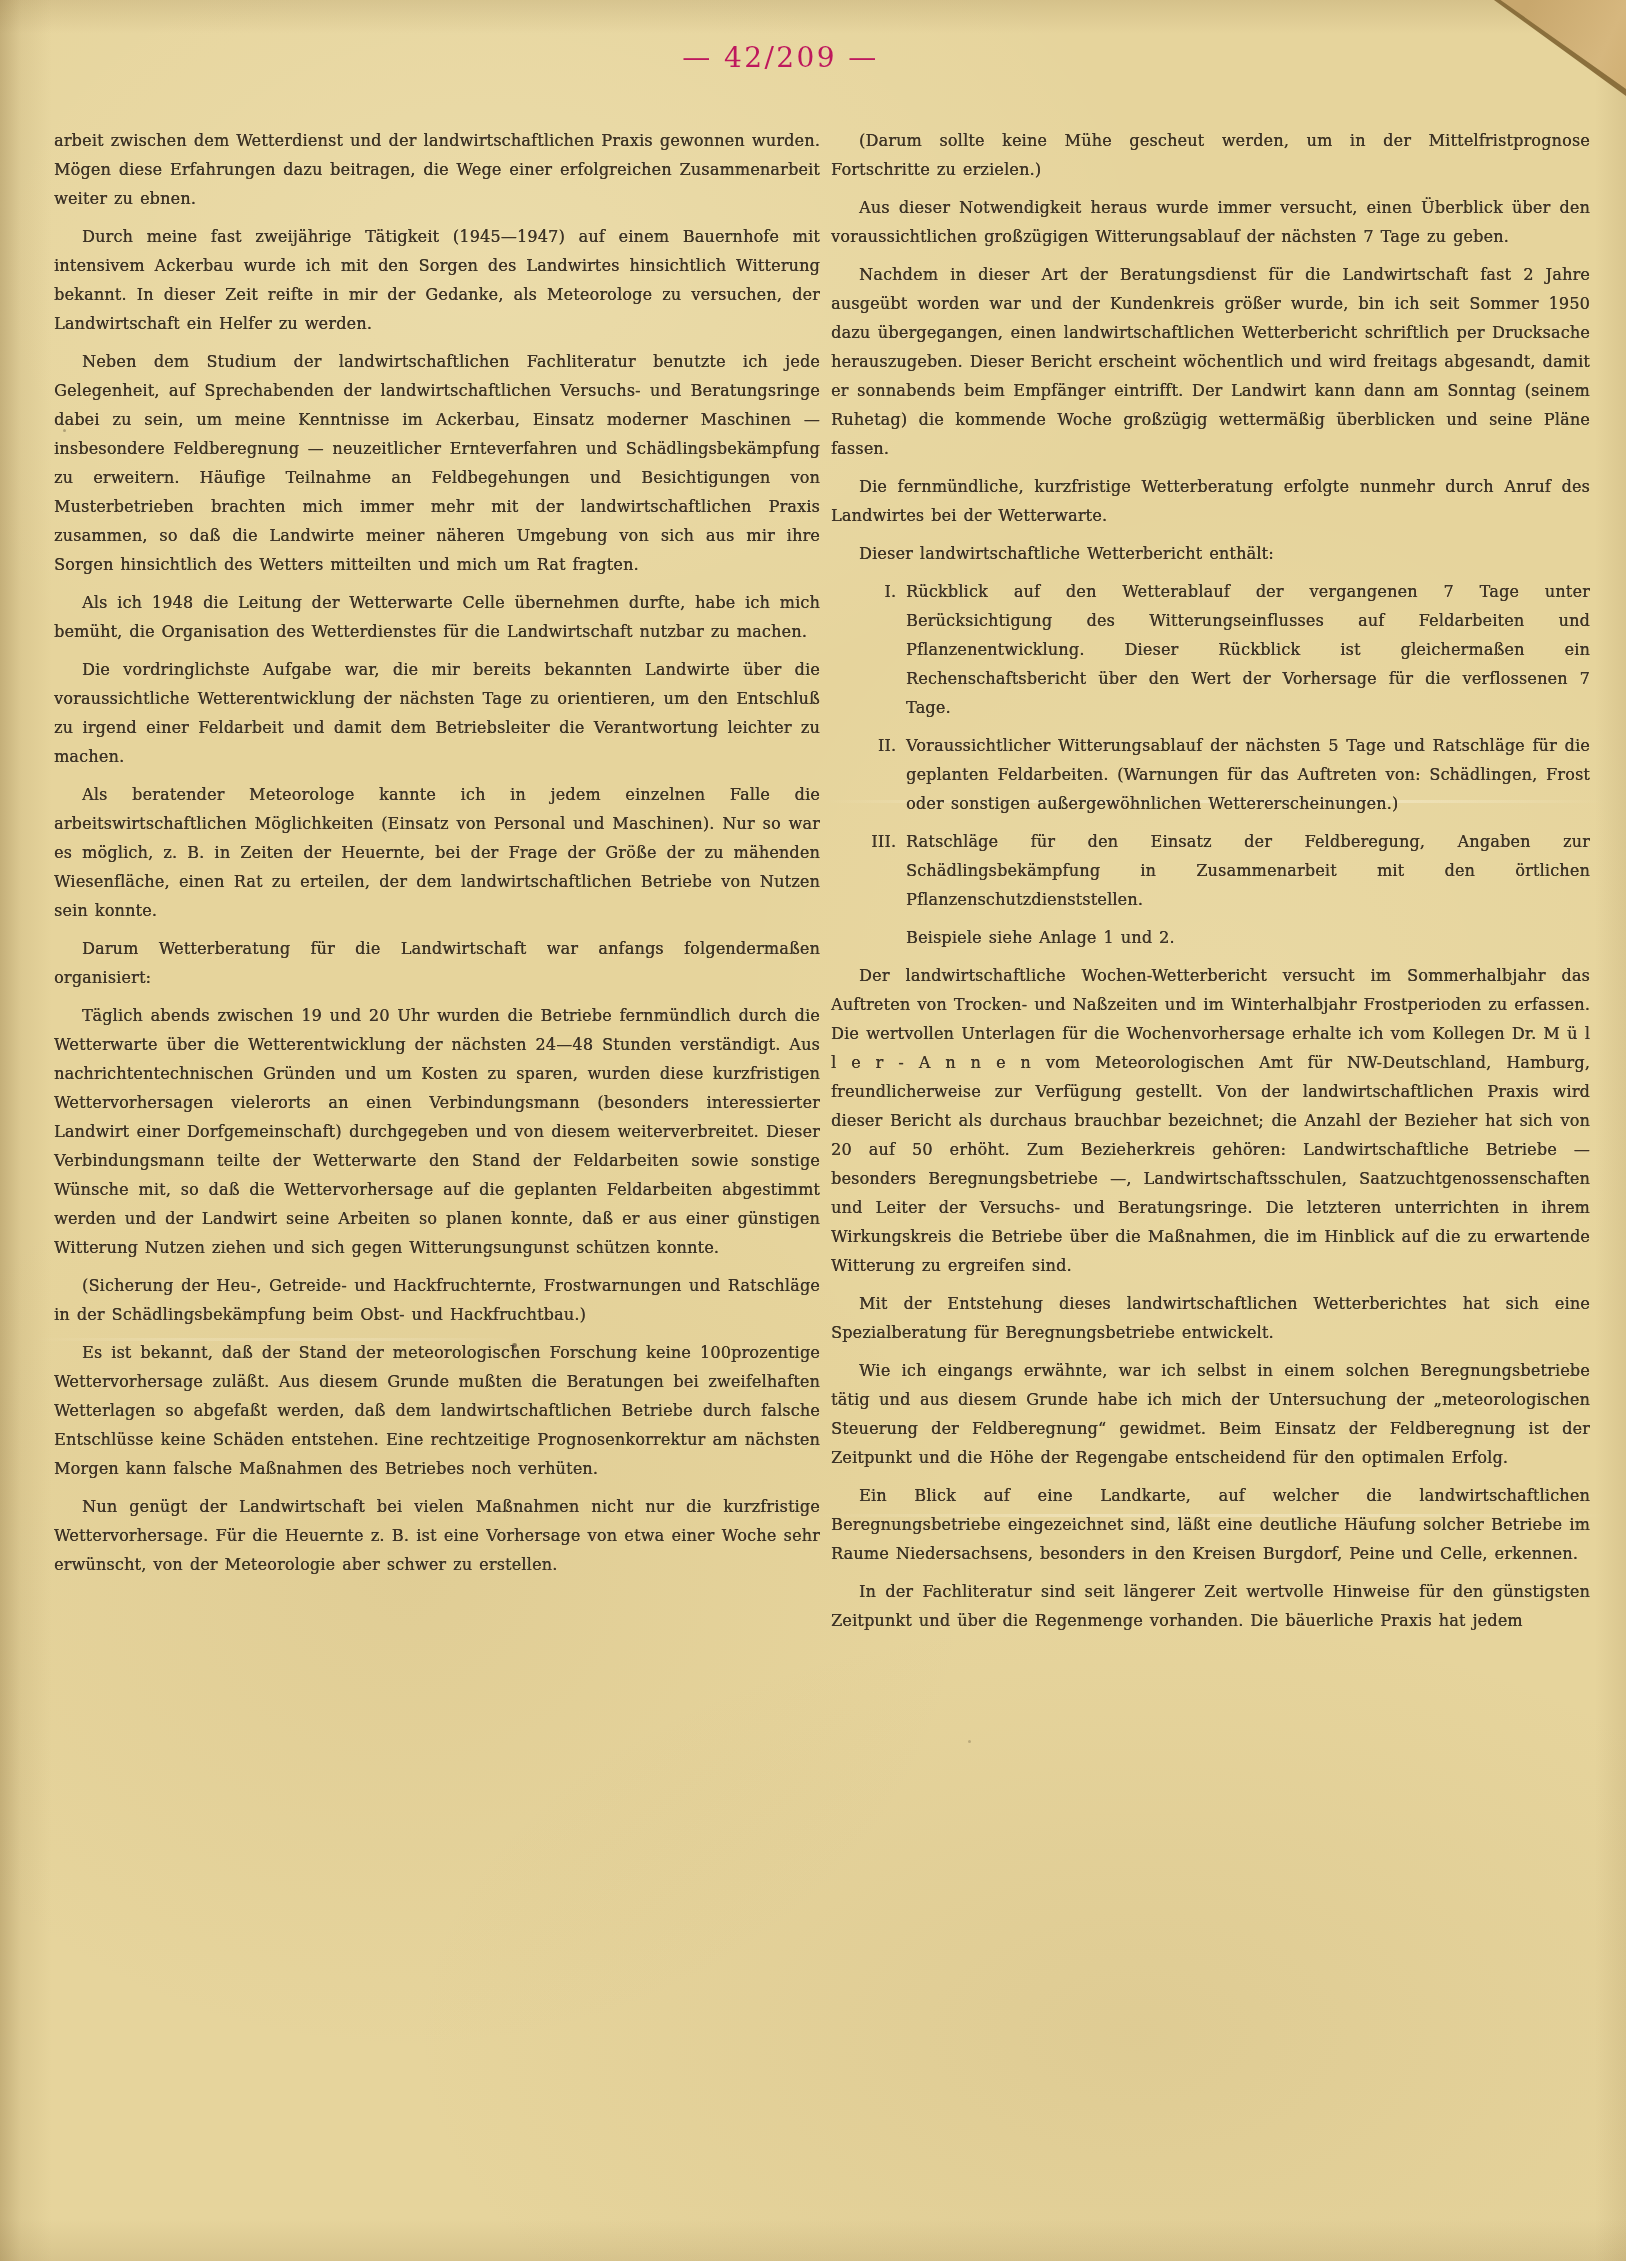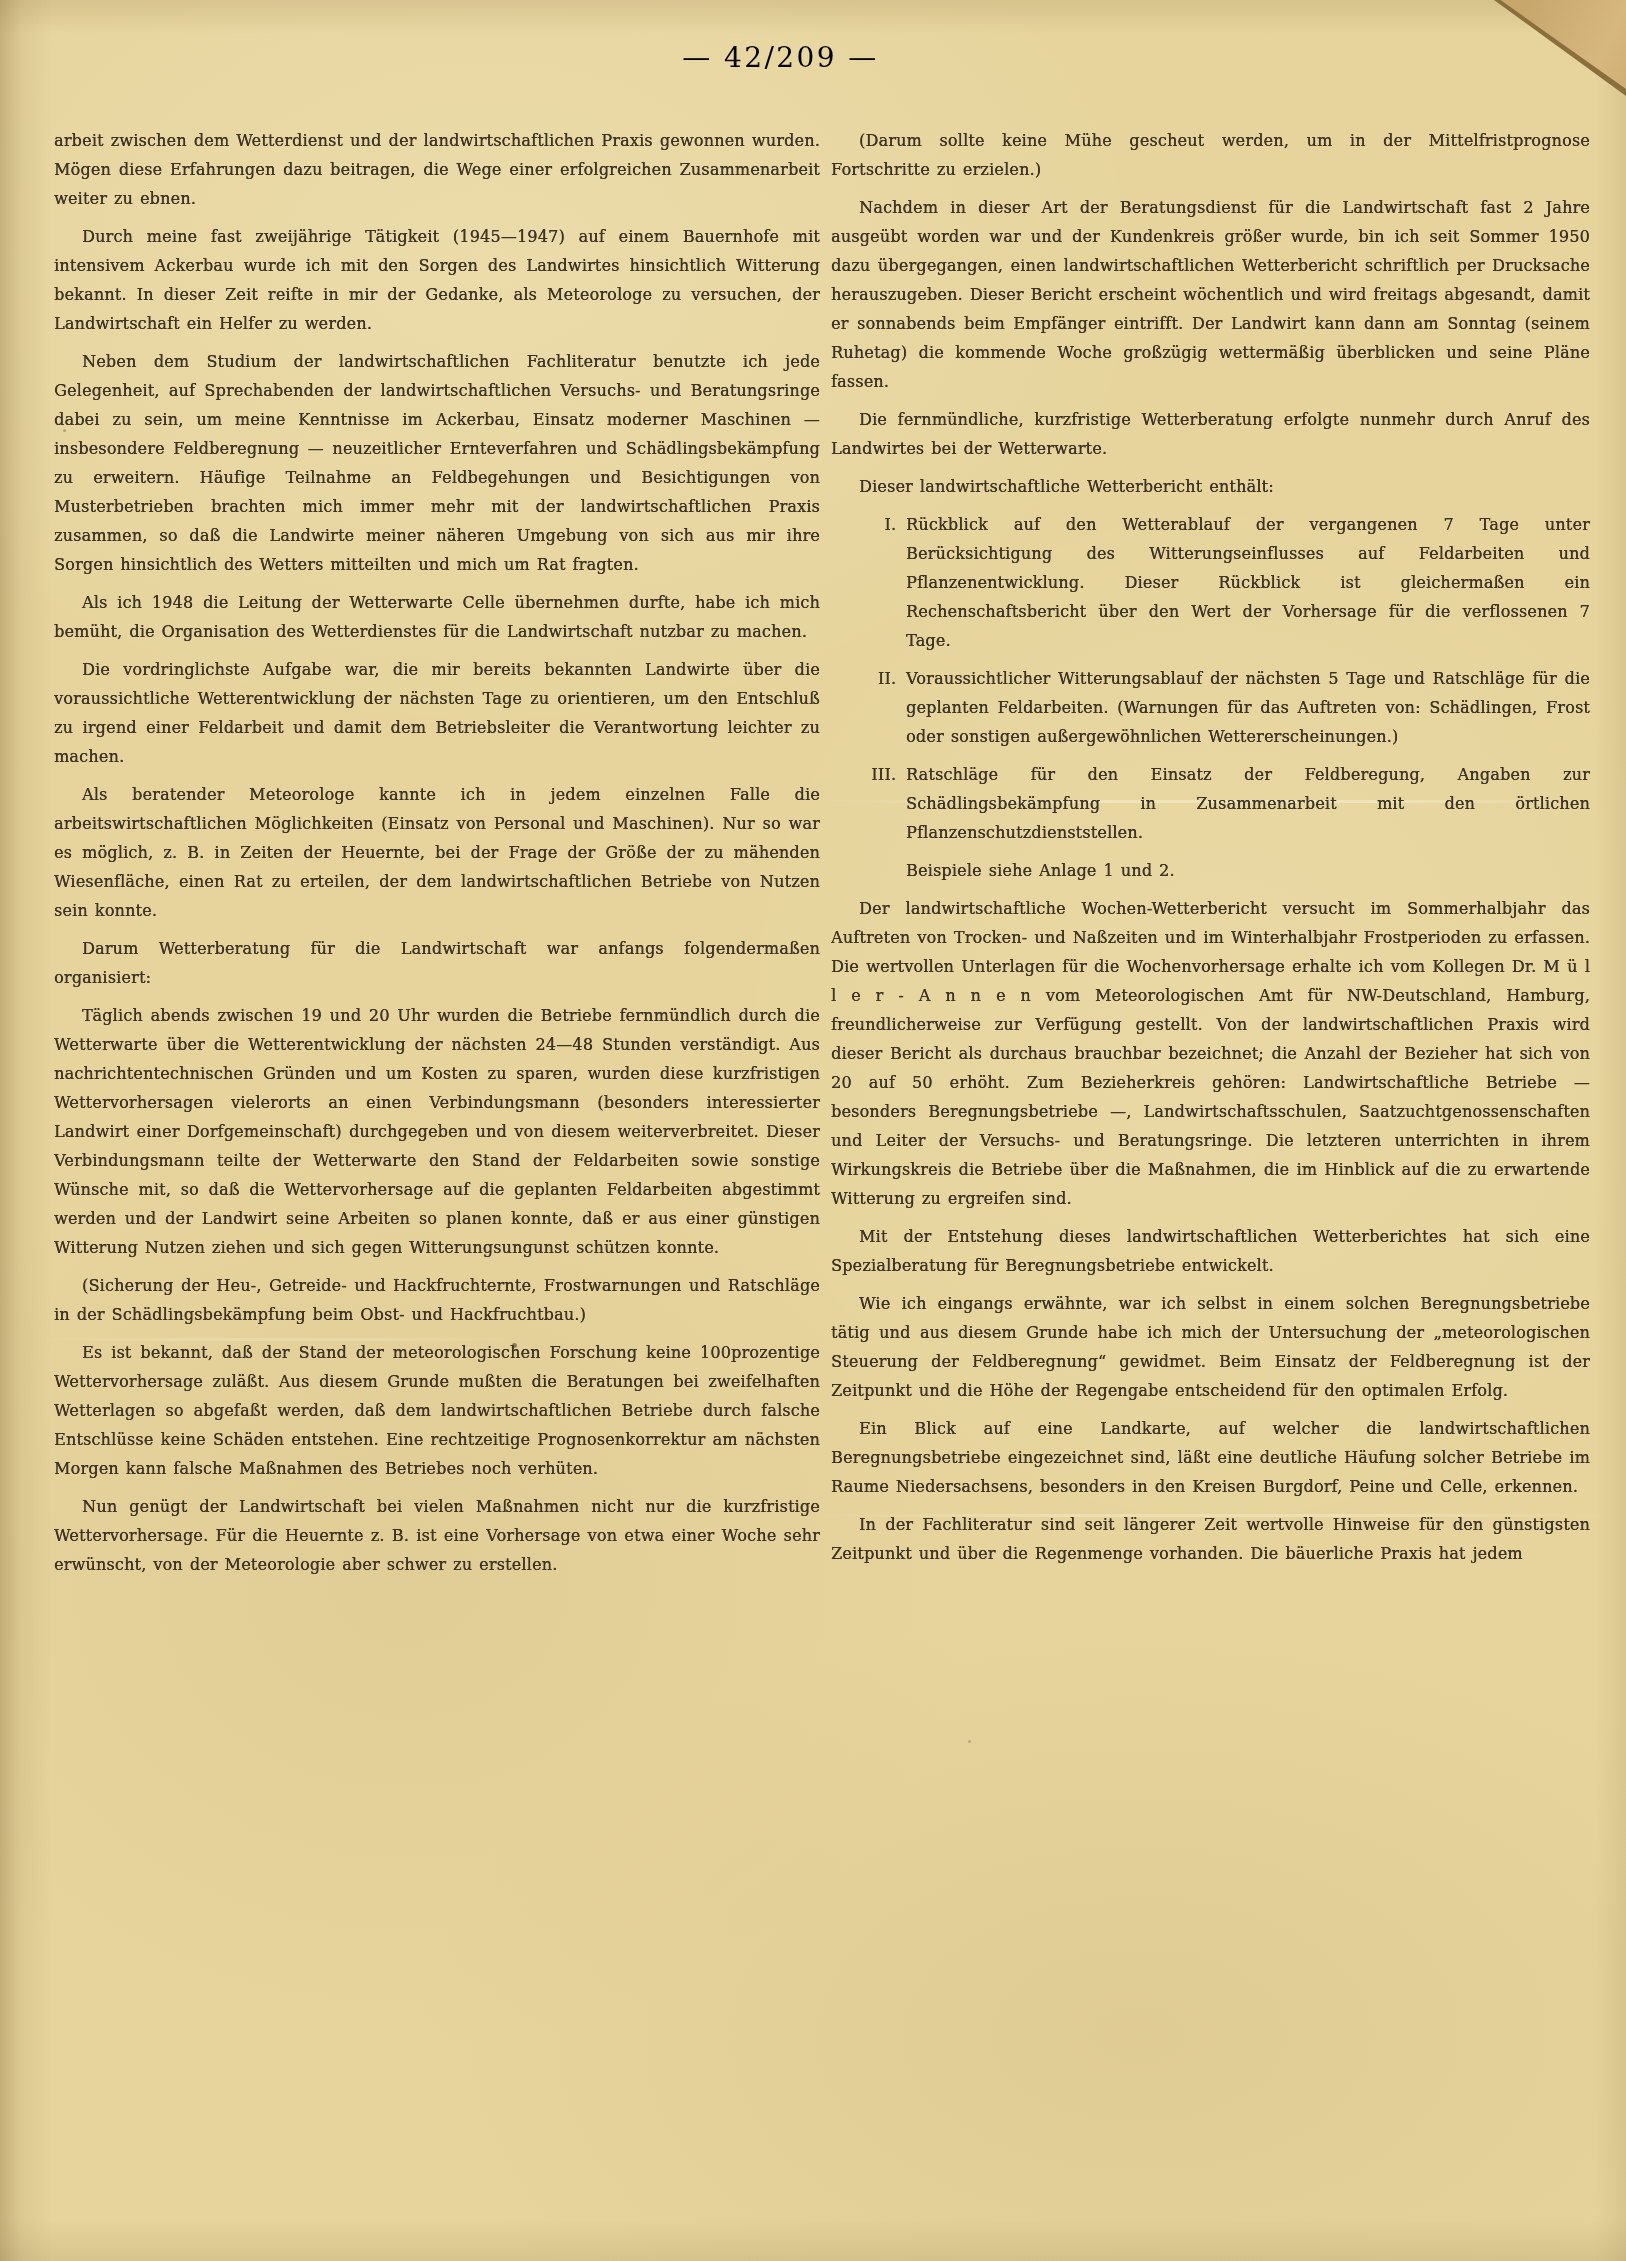--- a/index.html
+++ b/index.html
@@ -56,21 +56,21 @@
     background:var(--fold-edge,#8a6f3c);
   }
   .fold .face{
     position:absolute;inset:0;
     clip-path:polygon(6.5px 0px,132px 0px,132px 89px);
     background:linear-gradient(115deg, var(--fold,#c8a76d) 20%, #d6b77e 75%, #cfae72 100%);
   }
   .header{
     position:absolute;top:41px;left:0;width:1561px;
     text-align:center;font-size:28px;letter-spacing:2.4px;
-    color:#000000;
+    color:#be185d;
   }
   .col{
     position:absolute;top:126px;
     font-size:16px;line-height:29px;
     letter-spacing:0.2px;word-spacing:1.6px;
     text-align:justify;
     hyphens:auto;-webkit-hyphens:auto;
   }
   .col-left{left:54px;width:766px;}
   .col-right{left:831px;width:759px;}
@@ -114,20 +114,21 @@
     <p class="para indent">Als beratender Meteorologe kannte ich in jedem einzelnen Falle die arbeitswirtschaftlichen Möglichkeiten (Einsatz von Personal und Maschinen). Nur so war es möglich, z. B. in Zeiten der Heuernte, bei der Frage der Größe der zu mähenden Wiesenfläche, einen Rat zu erteilen, der dem landwirtschaftlichen Betriebe von Nutzen sein konnte.</p>
     <p class="para indent">Darum Wetterberatung für die Landwirtschaft war anfangs folgendermaßen organisiert:</p>
     <p class="para indent">Täglich abends zwischen 19 und 20 Uhr wurden die Betriebe fernmündlich durch die Wetterwarte über die Wetterentwicklung der nächsten 24—48 Stunden verständigt. Aus nachrichtentechnischen Gründen und um Kosten zu sparen, wurden diese kurzfristigen Wettervorhersagen vielerorts an einen Verbindungsmann (besonders interessierter Landwirt einer Dorfgemeinschaft) durchgegeben und von diesem weiterverbreitet. Dieser Verbindungsmann teilte der Wetterwarte den Stand der Feldarbeiten sowie sonstige Wünsche mit, so daß die Wettervorhersage auf die geplanten Feldarbeiten abgestimmt werden und der Landwirt seine Arbeiten so planen konnte, daß er aus einer günstigen Witterung Nutzen ziehen und sich gegen Witterungsungunst schützen konnte.</p>
     <p class="para indent">(Sicherung der Heu-, Getreide- und Hackfruchternte, Frostwarnungen und Ratschläge in der Schädlingsbekämpfung beim Obst- und Hackfruchtbau.)</p>
     <p class="para indent">Es ist bekannt, daß der Stand der meteorologischen Forschung keine 100prozentige Wettervorhersage zuläßt. Aus diesem Grunde mußten die Beratungen bei zweifelhaften Wetterlagen so abgefaßt werden, daß dem landwirtschaftlichen Betriebe durch falsche Entschlüsse keine Schäden entstehen. Eine rechtzeitige Prognosenkorrektur am nächsten Morgen kann falsche Maßnahmen des Betriebes noch verhüten.</p>
     <p class="para indent">Nun genügt der Landwirtschaft bei vielen Maßnahmen nicht nur die kurzfristige Wettervorhersage. Für die Heuernte z. B. ist eine Vorhersage von etwa einer Woche sehr erwünscht, von der Meteorologie aber schwer zu erstellen.</p>
   </div>
 
   <div class="col col-right">
     <p class="para indent">(Darum sollte keine Mühe gescheut werden, um in der Mittelfristprognose Fortschritte zu erzielen.)</p>
+    <p class="para indent">Aus dieser Notwendigkeit heraus wurde immer versucht, einen Überblick über den voraussichtlichen großzügigen Witterungsablauf der nächsten 7 Tage zu geben.</p>
     <p class="para indent">Nachdem in dieser Art der Beratungsdienst für die Landwirtschaft fast 2 Jahre ausgeübt worden war und der Kundenkreis größer wurde, bin ich seit Sommer 1950 dazu übergegangen, einen landwirtschaftlichen Wetterbericht schriftlich per Drucksache herauszugeben. Dieser Bericht erscheint wöchentlich und wird freitags abgesandt, damit er sonnabends beim Empfänger eintrifft. Der Landwirt kann dann am Sonntag (seinem Ruhetag) die kommende Woche großzügig wettermäßig überblicken und seine Pläne fassen.</p>
     <p class="para indent">Die fernmündliche, kurzfristige Wetterberatung erfolgte nunmehr durch Anruf des Landwirtes bei der Wetterwarte.</p>
     <p class="para indent">Dieser landwirtschaftliche Wetterbericht enthält:</p>
 
     <div class="list-item">
       <span class="numeral">I.</span>
       <p class="list-text">Rückblick auf den Wetterablauf der vergangenen 7 Tage unter Berücksichtigung des Witterungseinflusses auf Feldarbeiten und Pflanzenentwicklung. Dieser Rückblick ist gleichermaßen ein Rechenschaftsbericht über den Wert der Vorhersage für die verflossenen 7 Tage.</p>
     </div>
     <div class="list-item">
       <span class="numeral">II.</span>

